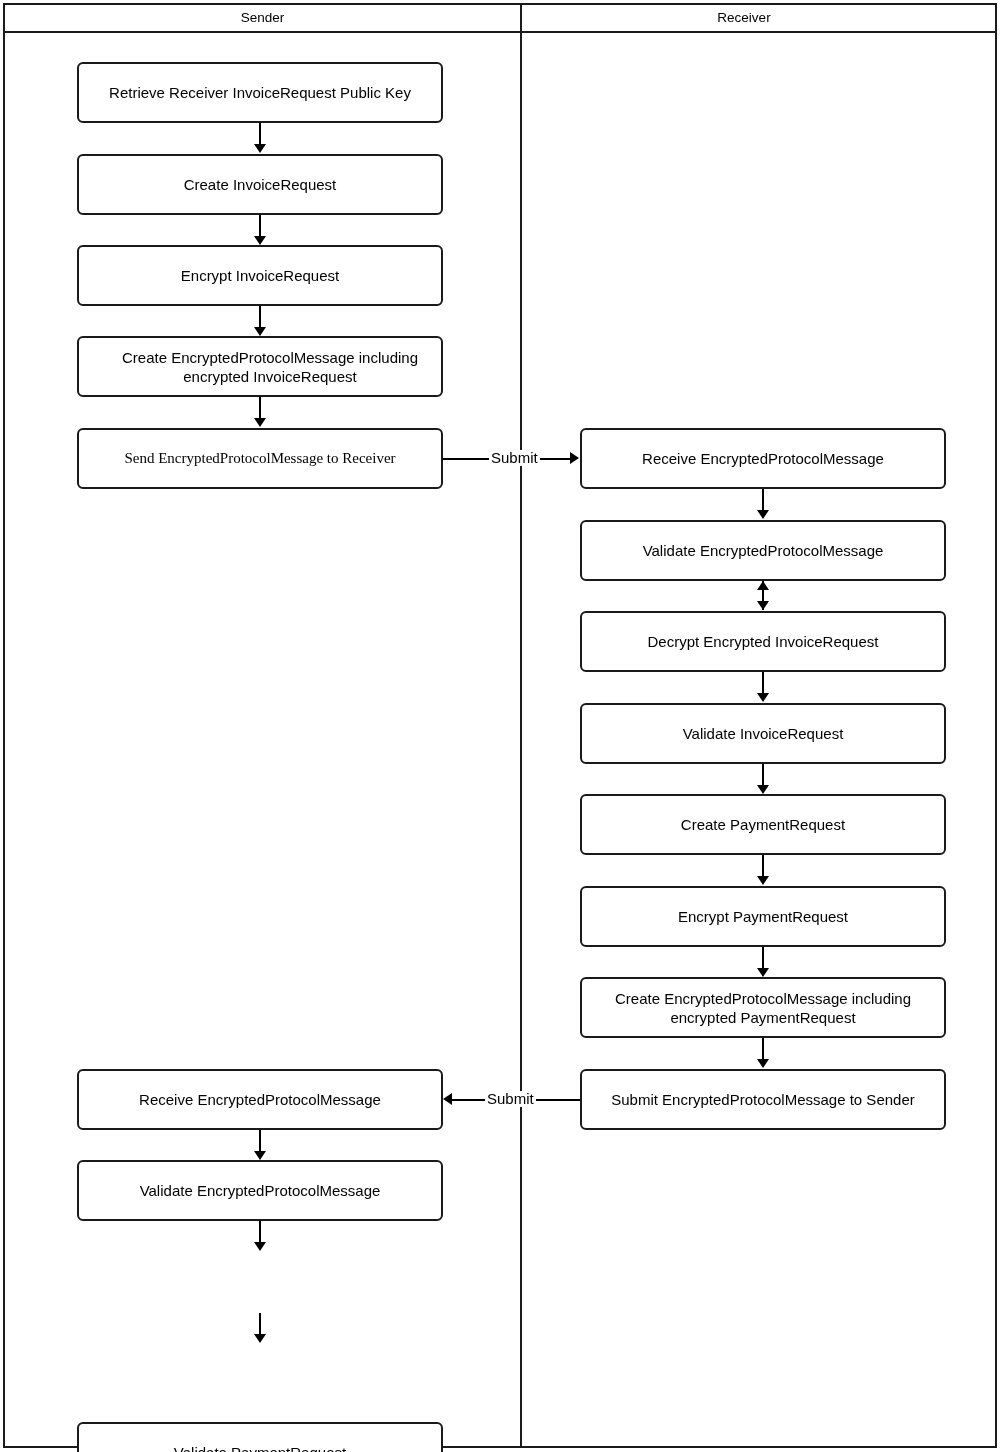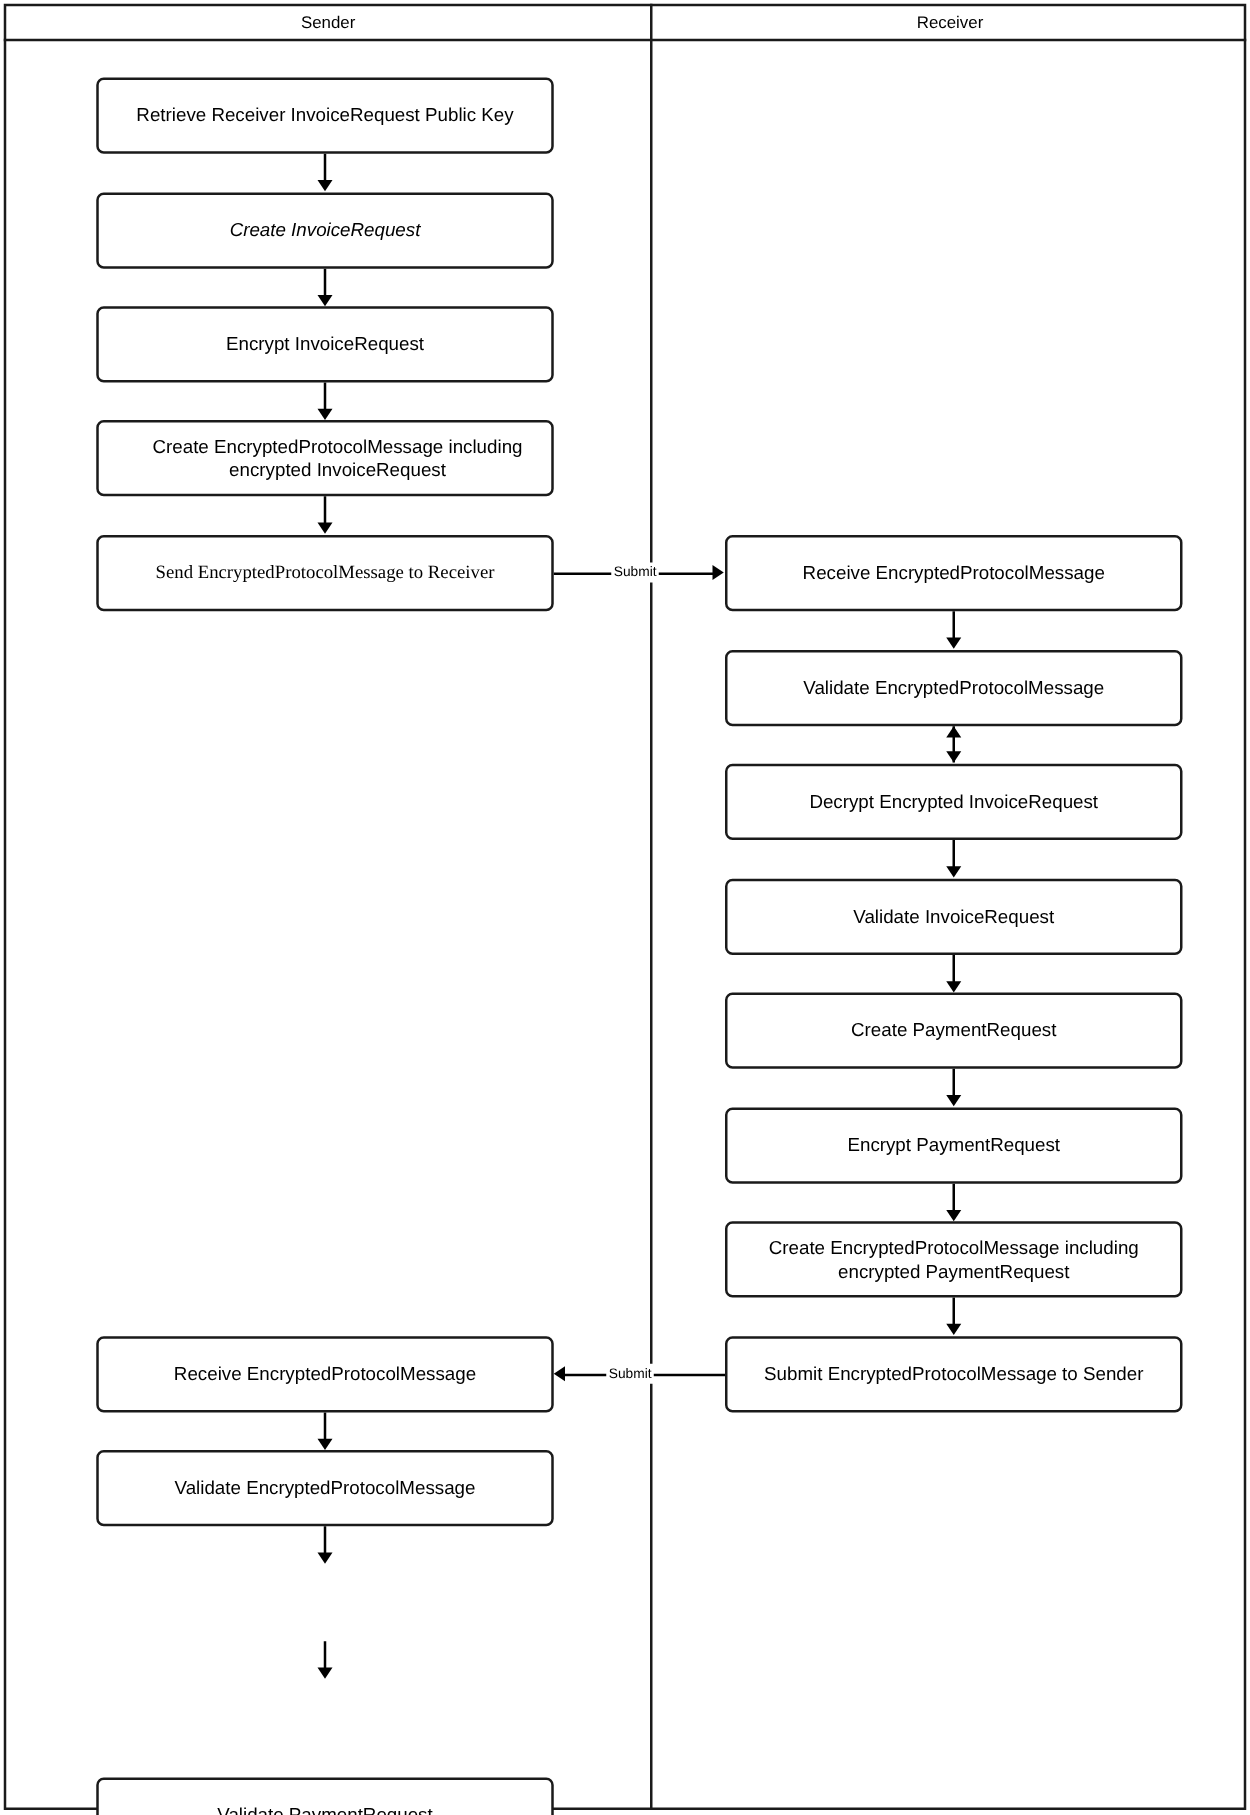--- a/index.html
+++ b/index.html
@@ -30,21 +30,21 @@
     position:absolute;
     top:3px;
     height:29px;
     line-height:29px;
     text-align:center;
     font-size:13.5px;
     color:#000;
     box-sizing:border-box;
   }
   .lane-header.sender{ left:3px; width:519px;border-radius:14px; }
-  .lane-header.receiver{ left:523px; width:474px; }
+  .lane-header.receiver{ left:507px; width:474px; }
   .header-rule{
     position:absolute;
     left:3px; top:31px;
     width:994px; height:0;
     border-top:2px solid #1a1a1a;
   }
   
   .lane-divider{
     position:absolute;
     left:520px; top:3px;
@@ -116,21 +116,21 @@
     width:0;height:0;
     border-top:6px solid transparent;
     border-bottom:6px solid transparent;
     border-right:9px solid #000;
     z-index:2;
   }
   .edge-label{
     position:absolute;
     background:#ffffff;
     padding:0 2px;
-    font-size:11px;
+    font-size:15px;
     line-height:16px;
     z-index:4;
     white-space:nowrap;
   }
 </style>
 </head>
 <body>
 
 <div id="canvas">
 
@@ -140,21 +140,21 @@
   <div class="lane-header receiver">Receiver</div>
   <div class="header-rule"></div>
   <div class="lane-divider"></div>
 
   <div class="node lane-sender" style="top:62px;">
     <span class="node-text">Retrieve Receiver InvoiceRequest Public Key</span>
   </div>
   <div class="vconn" style="left:259px; top:123px; height:22px;"></div>
   <div class="arrowhead-down" style="left:254px; top:144px;"></div>
 
-  <div class="node lane-sender" style="top:154px;font-style:italic;">
+  <div class="node lane-sender" style="top:154px;">
     <span class="node-text">Create InvoiceRequest</span>
   </div>
   <div class="vconn" style="left:259px; top:215px; height:22px;"></div>
   <div class="arrowhead-down" style="left:254px; top:236px;"></div>
 
   <div class="node lane-sender" style="top:245px;">
     <span class="node-text">Encrypt InvoiceRequest</span>
   </div>
   <div class="vconn" style="left:259px; top:306px; height:22px;"></div>
   <div class="arrowhead-down" style="left:254px; top:327px;"></div>

